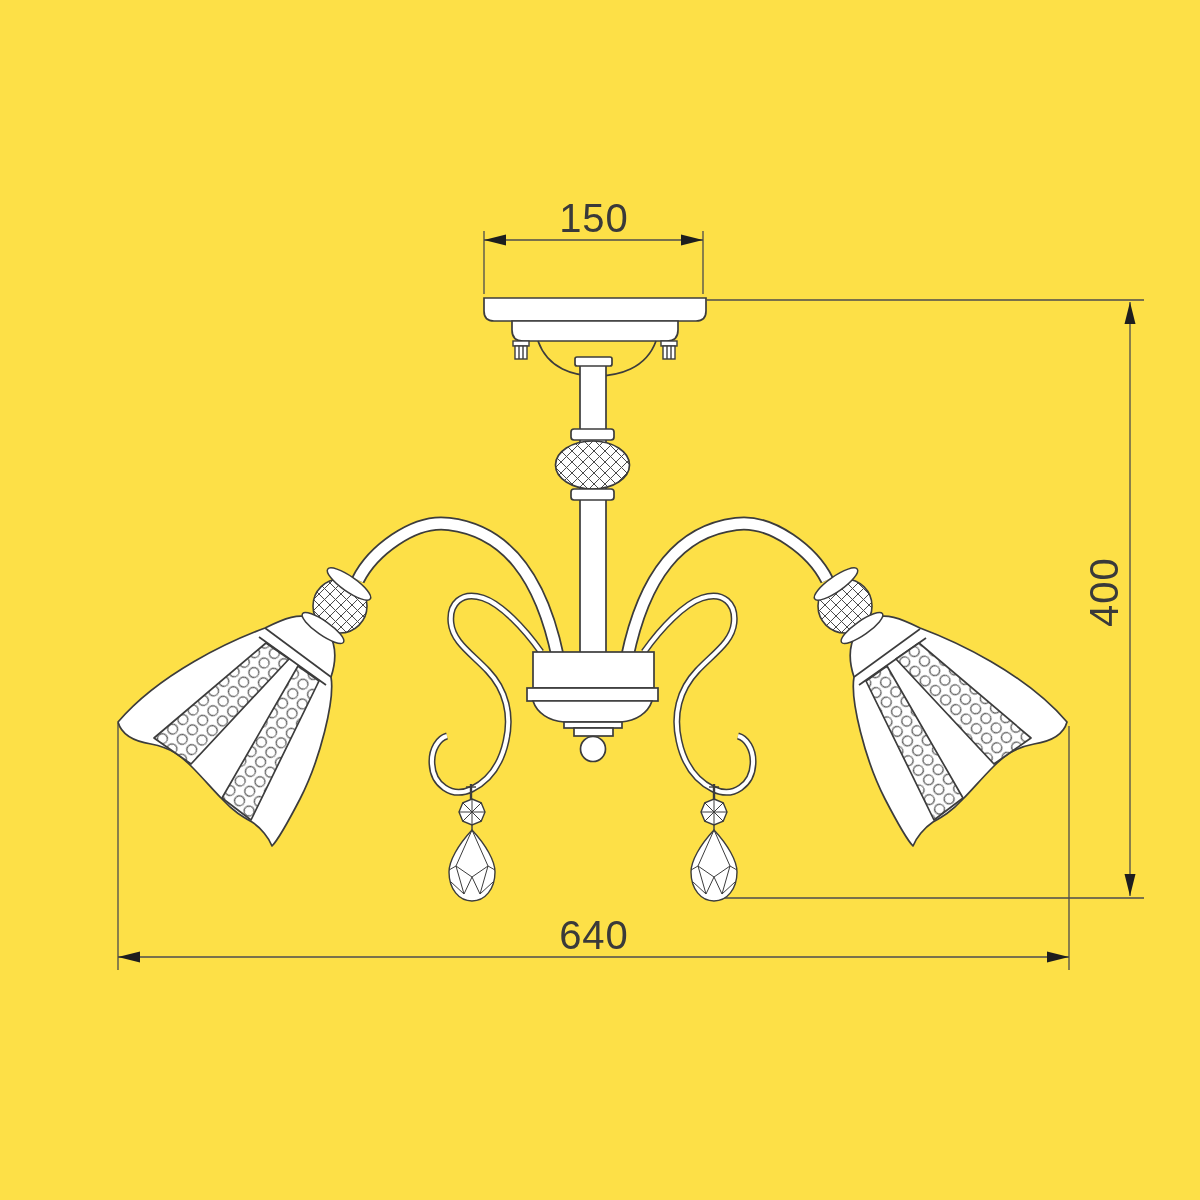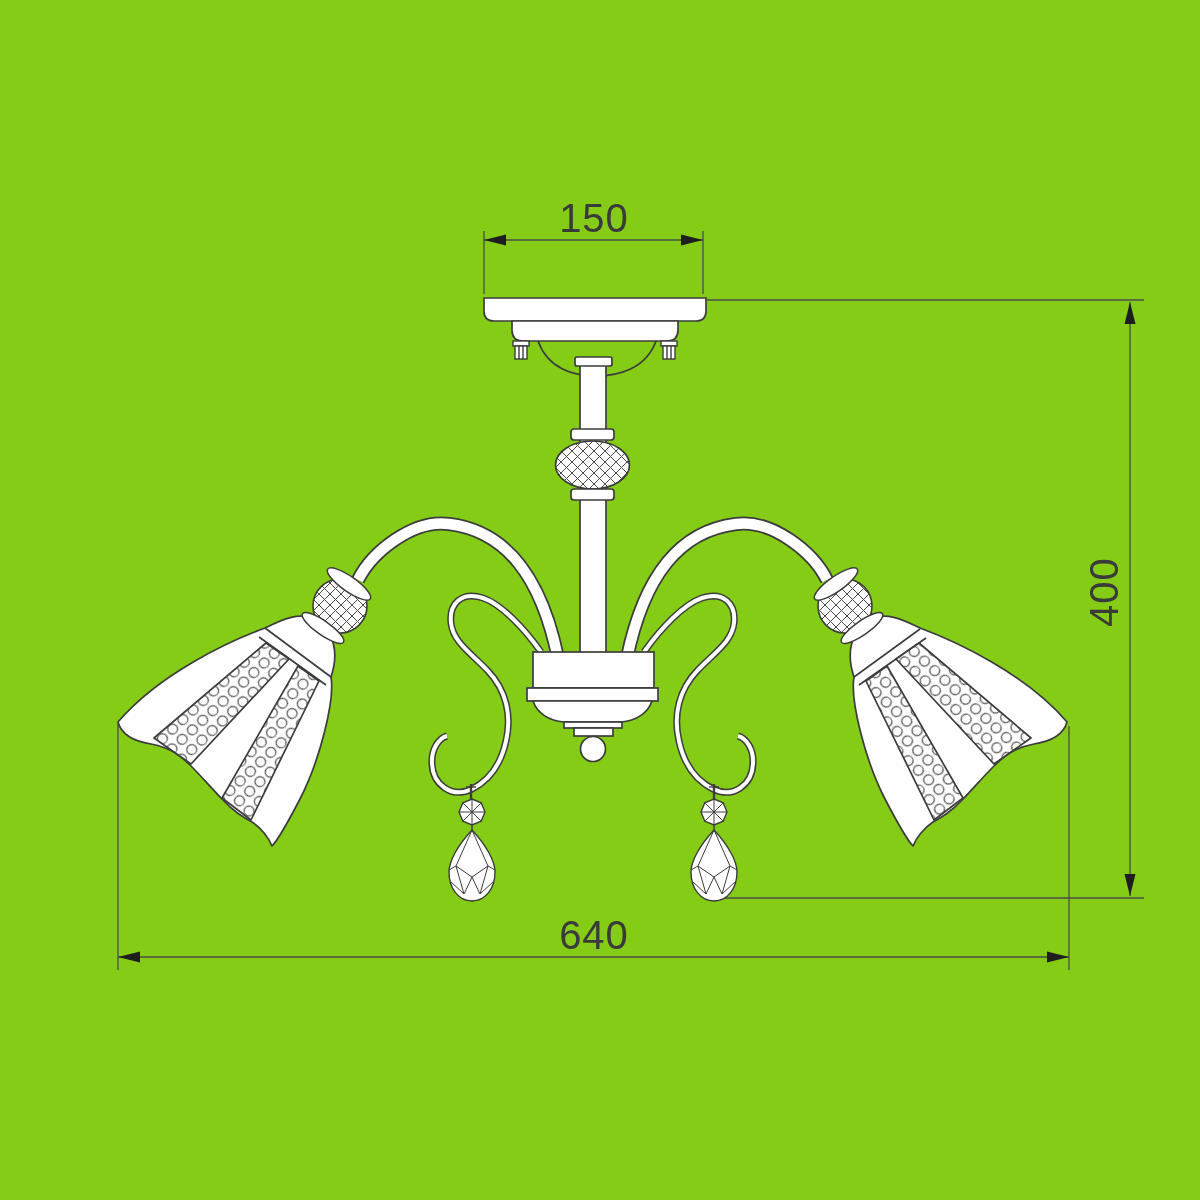--- a/index.html
+++ b/index.html
@@ -1,17 +1,17 @@
 <!DOCTYPE html>
 <html><head>
 <meta charset="utf-8">
 <style>
   html,body{margin:0;padding:0;background:#fff;}
   .page{
-    width:1200px;height:1200px;background:#84cc16;position:relative;overflow:hidden;
+    width:1200px;height:1200px;background:#fde047;position:relative;overflow:hidden;
     font-family:"Liberation Sans", sans-serif;
   }
   svg{display:block;}
   .dim-text{
     font-family:"Liberation Sans", sans-serif;
     font-size:40px;
     letter-spacing:1px;
     fill:#3a3a3a;
   }
 </style>

